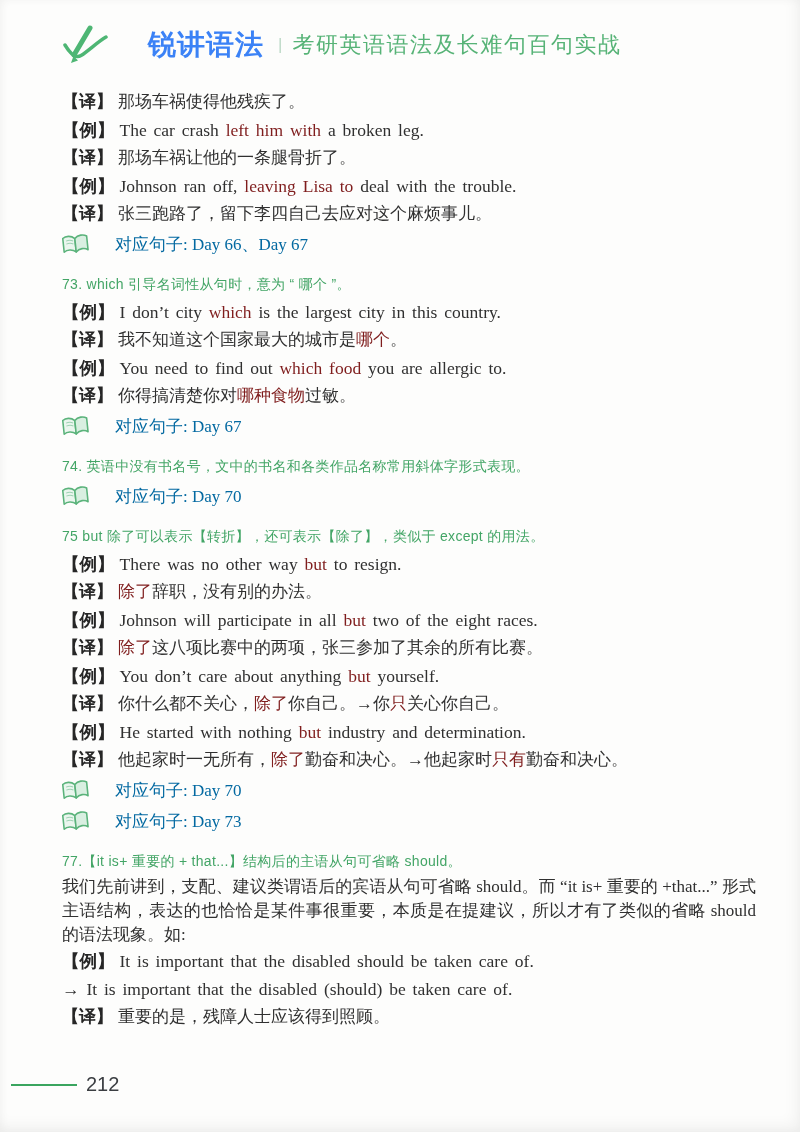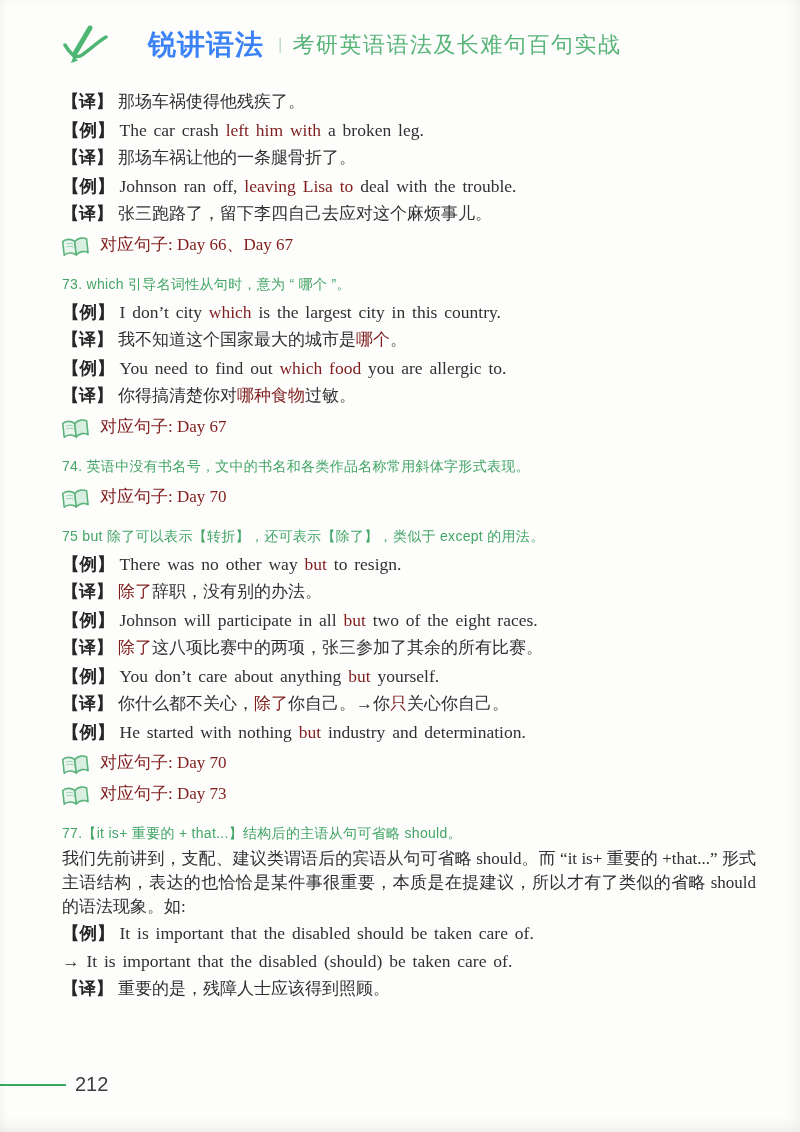--- a/index.html
+++ b/index.html
@@ -24,25 +24,25 @@
 
   .content { padding:8px 44px 0 62px; }
   .line { min-height:28px; line-height:28px; font-size:17px; white-space:nowrap; }
   .lbl { font-weight:bold; color:#262626; margin-right:5px; }
   .example, .arrow { font-size:17.5px; word-spacing:2.5px; }
   .g { color:#7f1d1d; }
   .heading {
     font-family:"Liberation Sans", sans-serif;
     color:#43a566; margin-top:11px; font-size:14px; letter-spacing:0.3px;
   }
-  .ref { display:flex; align-items:flex-end; gap:11px; color:#7f1d1d; margin:3px 0; }
+  .ref { display:flex; align-items:center; gap:26px; color:#0369a1; margin:3px 0; }
   .ref svg { flex:0 0 auto; transform:rotate(-6deg); }
   .para { white-space:normal; text-align:justify; line-height:24px; font-size:17px; }
 
-  .footer { position:absolute; left:0; bottom:36px; display:flex; align-items:center; }
+  .footer { position:absolute; left:11px; bottom:36px; display:flex; align-items:center; }
   .footer-line { width:66px; height:2px; background:#3aa55f; }
   .page-number { margin-left:9px; font-family:"Liberation Sans", sans-serif; font-size:20px; color:#3b3e42; font-weight:500; }
 </style>
 </head>
 <body>
 
 <div class="page-edge"></div>
 
 <div>
 
@@ -94,20 +94,21 @@
 <span class="">对应句子: Day 70</span>
       </div>
       <div class="line heading"><span class="">75 but 除了可以表示【转折】，还可表示【除了】，类似于 except 的用法。</span></div>
       <div class="line example"><span class="lbl">【例】</span><span class="">There was no other way </span><span class="g">but</span><span class=""> to resign.</span></div>
       <div class="line translation"><span class="lbl">【译】</span><span class="g">除了</span><span class="">辞职，没有别的办法。</span></div>
       <div class="line example"><span class="lbl">【例】</span><span class="">Johnson will participate in all </span><span class="g">but</span><span class=""> two of the eight races.</span></div>
       <div class="line translation"><span class="lbl">【译】</span><span class="g">除了</span><span class="">这八项比赛中的两项，张三参加了其余的所有比赛。</span></div>
       <div class="line example"><span class="lbl">【例】</span><span class="">You don’t care about anything </span><span class="g">but</span><span class=""> yourself.</span></div>
       <div class="line translation"><span class="lbl">【译】</span><span class="">你什么都不关心，</span><span class="g">除了</span><span class="">你自己。→你</span><span class="g">只</span><span class="">关心你自己。</span></div>
       <div class="line example"><span class="lbl">【例】</span><span class="">He started with nothing </span><span class="g">but</span><span class=""> industry and determination.</span></div>
+      <div class="line translation"><span class="lbl">【译】</span><span class="">他起家时一无所有，</span><span class="g">除了</span><span class="">勤奋和决心。→他起家时</span><span class="g">只有</span><span class="">勤奋和决心。</span></div>
       <div class="line ref">
   <svg width="27" height="22" viewBox="0 0 27 22" aria-hidden="true">
     <path d="M13.5 4.5 C10 1 4.5 1 1.5 3.2 L1.5 17 C4.5 14.6 10 14.6 13.5 18 Z" fill="#eaf6ee" stroke="#5bb37b" stroke-width="1.6" stroke-linejoin="round"></path>
     <path d="M13.5 4.5 C17 1 22.5 1 25.5 3.2 L25.5 17 C22.5 14.6 17 14.6 13.5 18 Z" fill="#d9efe1" stroke="#5bb37b" stroke-width="1.6" stroke-linejoin="round"></path>
     <path d="M4.5 6.2 C7 5.2 9.5 5.4 11.5 6.8 M4.5 9.2 C7 8.2 9.5 8.4 11.5 9.8" fill="none" stroke="#9fd3b4" stroke-width="1"></path>
   </svg>
 <span class="">对应句子: Day 70</span>
       </div>
       <div class="line ref">
   <svg width="27" height="22" viewBox="0 0 27 22" aria-hidden="true">

